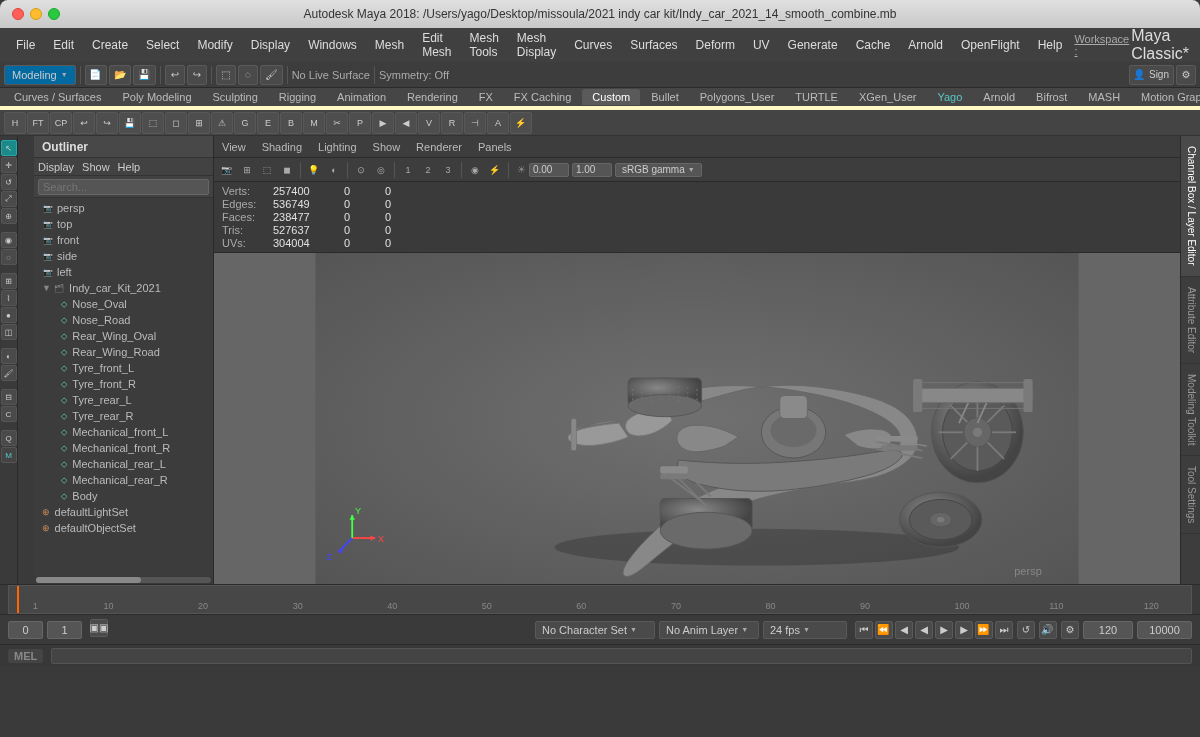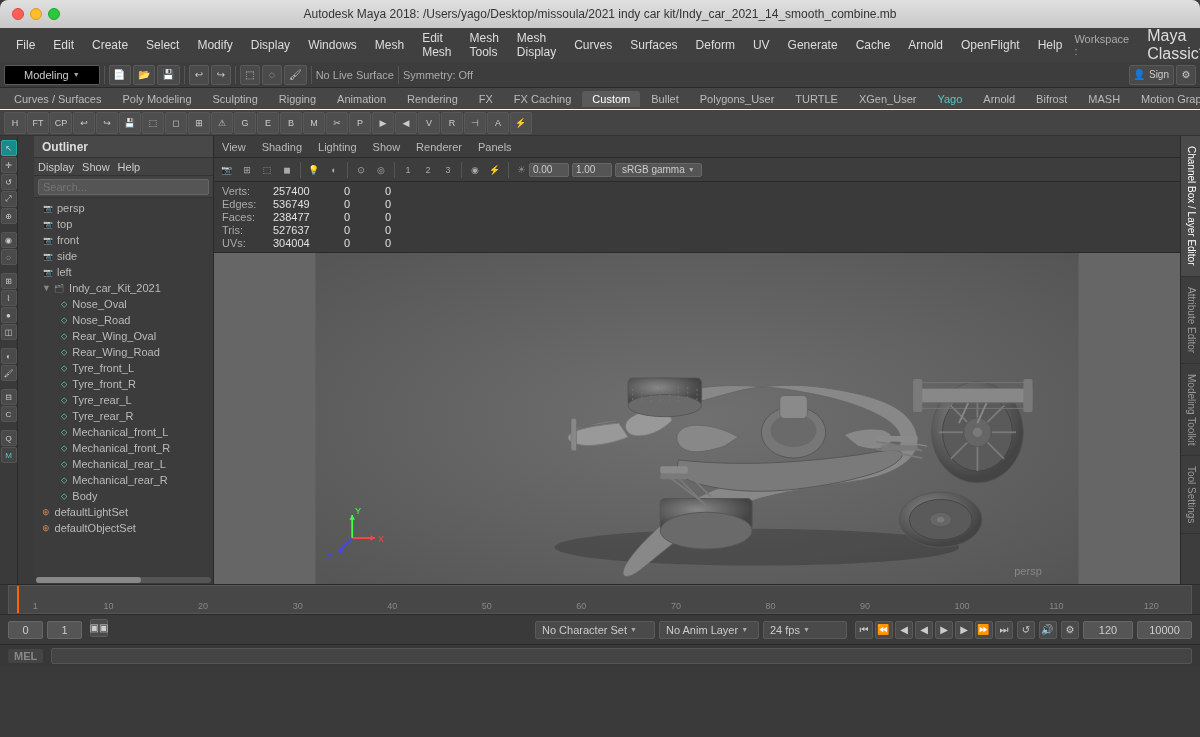--- a/index.html
+++ b/index.html
@@ -87,46 +87,46 @@
       padding: 0 4px;
     }
     .toolbar-separator {
       width: 1px;
       height: 18px;
       background: #555;
       margin: 0 2px;
     }
     .toolbar-dropdown {
       height: 20px;
-      background: #000000;
+      background: #0369a1;
       border: 1px solid #5a5a5a;
       border-radius: 2px;
       color: #ccc;
       font-size: 11px;
-      padding: 0 19px;
+      padding: 0 7px;
       display: flex;
       align-items: center;
       gap: 4px;
       cursor: pointer;
     }
     .toolbar-dropdown::after {
       content: '▼';
       font-size: 7px;
       color: #aaa;
     }
 
     
     #shelfbar {
       height: 22px;
       background: #464646;
       display: flex;
       align-items: center;
       padding: 0 4px;
       gap: 1px;
-      border-bottom: 1px solid #fef9c3;
+      border-bottom: 4px solid #fef9c3;
       overflow: hidden;
     }
     .shelf-tab {
       padding: 2px 10px;
       font-size: 11px;
       color: #bbb;
       cursor: pointer;
       border-radius: 3px 3px 0 0;
       white-space: nowrap;
     }
@@ -504,21 +504,21 @@
   <span class="menu-item">Curves</span>
   <span class="menu-item">Surfaces</span>
   <span class="menu-item">Deform</span>
   <span class="menu-item">UV</span>
   <span class="menu-item">Generate</span>
   <span class="menu-item">Cache</span>
   <span class="menu-item">Arnold</span>
   <span class="menu-item">OpenFlight</span>
   <span class="menu-item">Help</span>
   <div style="flex:1"></div>
-  <span style="font-size:11px; color:#aaa; margin-right:16px;">Workspace :</span>
+  <span style="font-size:11px; color:#aaa; margin-right:0;text-decoration:underline;">Workspace :</span>
   <span style="font-size:16px; color:#ddd;">Maya Classic*</span>
   <span style="margin-left:8px; font-size:11px; color:#888;">🔒</span>
 </div>
 
 <div id="toolbar">
   <div class="toolbar-dropdown">
     <span>Modeling</span>
   </div>
   <div class="toolbar-separator"></div>
   <div class="toolbar-btn">📄</div>

